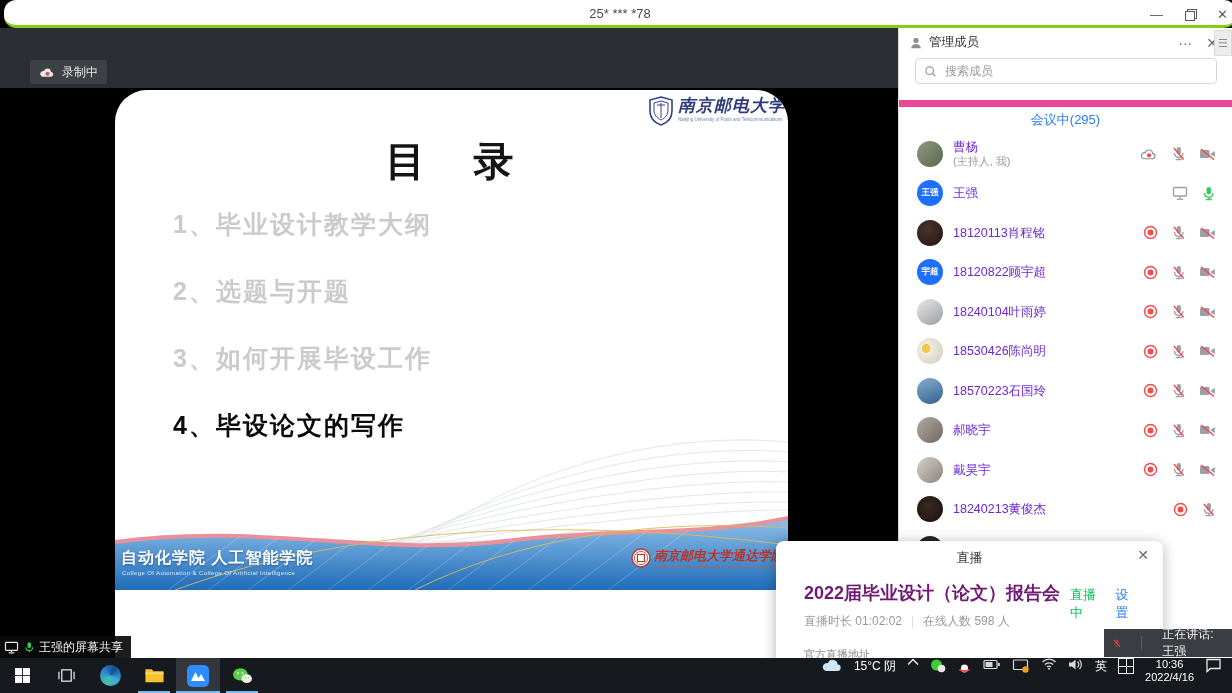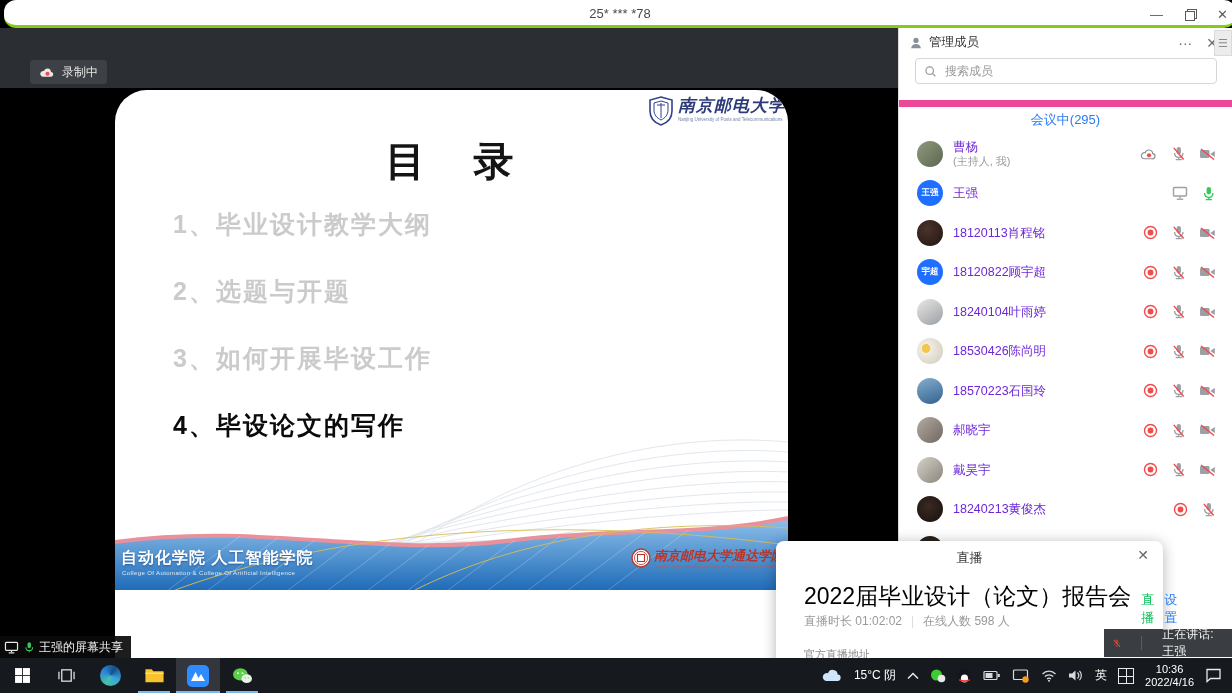--- a/index.html
+++ b/index.html
@@ -60,41 +60,41 @@
   .m-name{margin-left:10px;flex:1;min-width:0;}
   .m-name .nm{font-size:12.5px;color:#6d28d9;line-height:1.15;}
   .m-name .sub{font-size:11px;color:#9a9a9a;line-height:1.15;}
   .m-icons{display:flex;align-items:center;gap:13px;}
   
   .live-panel{position:absolute;left:776px;top:541px;width:387px;height:130px;background:#fff;border-radius:8px 8px 0 0;
     box-shadow:0 2px 14px rgba(0,0,0,.3);z-index:5;}
   .live-head{position:absolute;left:0;right:0;top:8px;text-align:center;font-size:13px;color:#333;}
   .live-close{position:absolute;right:14px;top:6px;font-size:14px;color:#666;cursor:default;}
   .live-title-row{position:absolute;left:28px;top:40px;right:24px;display:flex;align-items:baseline;gap:10px;}
-  .live-title{font-size:23px;font-weight:normal;color:#000000;white-space:nowrap;}
+  .live-title{font-size:18px;font-weight:bold;color:#701a75;white-space:nowrap;}
   .live-status{font-size:13px;color:#0abf5b;font-weight:normal;}
   .live-settings{margin-left:auto;font-size:13px;color:#2a7bf6;cursor:default;}
   .live-stats{position:absolute;left:28px;top:72px;font-size:12px;color:#999;display:flex;align-items:center;gap:10px;}
   .live-stats .vr{width:1px;height:12px;background:#ddd;}
   .live-partial{position:absolute;left:28px;top:106px;font-size:11px;color:#888;}
   
   .speak-toast{position:absolute;left:1104px;top:629px;width:128px;height:28px;background:#3a3d41;z-index:6;
     display:flex;align-items:center;padding:0 8px;gap:20px;color:#f2f2f2;font-size:12px;}
   .speak-toast .vr{width:1px;height:14px;background:#5a5d61;}
   
   .taskbar{position:absolute;left:0;top:658px;width:1232px;height:35px;background:#16191e;z-index:10;
     display:flex;align-items:stretch;}
   .tb-left{display:flex;align-items:stretch;}
   .tb-btn{width:44px;display:flex;align-items:center;justify-content:center;position:relative;}
   .tb-btn.active{background:#33373d;}
   .tb-btn .underline{position:absolute;left:6px;right:6px;bottom:0;height:2.5px;background:#76b9ed;}
   .tb-btn.active .underline{left:0;right:0;}
   .edge-circle{width:21px;height:21px;border-radius:50%;background:conic-gradient(from 210deg,#46c1a8,#2b88d8,#174e8c,#35a4dd,#46c1a8);}
   .meeting-sq{width:22px;height:22px;border-radius:5px;background:#2d8cff;display:flex;align-items:center;justify-content:center;}
-  .tb-right{margin-left:auto;display:flex;align-items:center;gap:11px;padding-right:10px;color:#fff;font-size:12px;}
+  .tb-right{margin-left:auto;display:flex;gap:11px;padding-right:10px;color:#fff;font-size:12px;}
   .tb-txt{color:#fff;font-size:12px;white-space:nowrap;}
   .clock{text-align:center;font-size:11px;line-height:13px;color:#fff;}
   .ime-box{width:16px;height:16px;border:1px solid #e8eaed;position:relative;}
   .ime-box:before{content:"";position:absolute;left:50%;top:0;bottom:0;width:1px;background:#e8eaed;}
   .ime-box:after{content:"";position:absolute;top:50%;left:0;right:0;height:1px;background:#e8eaed;}
 </style>
 </head>
 <body>
 
 <div id="window">

